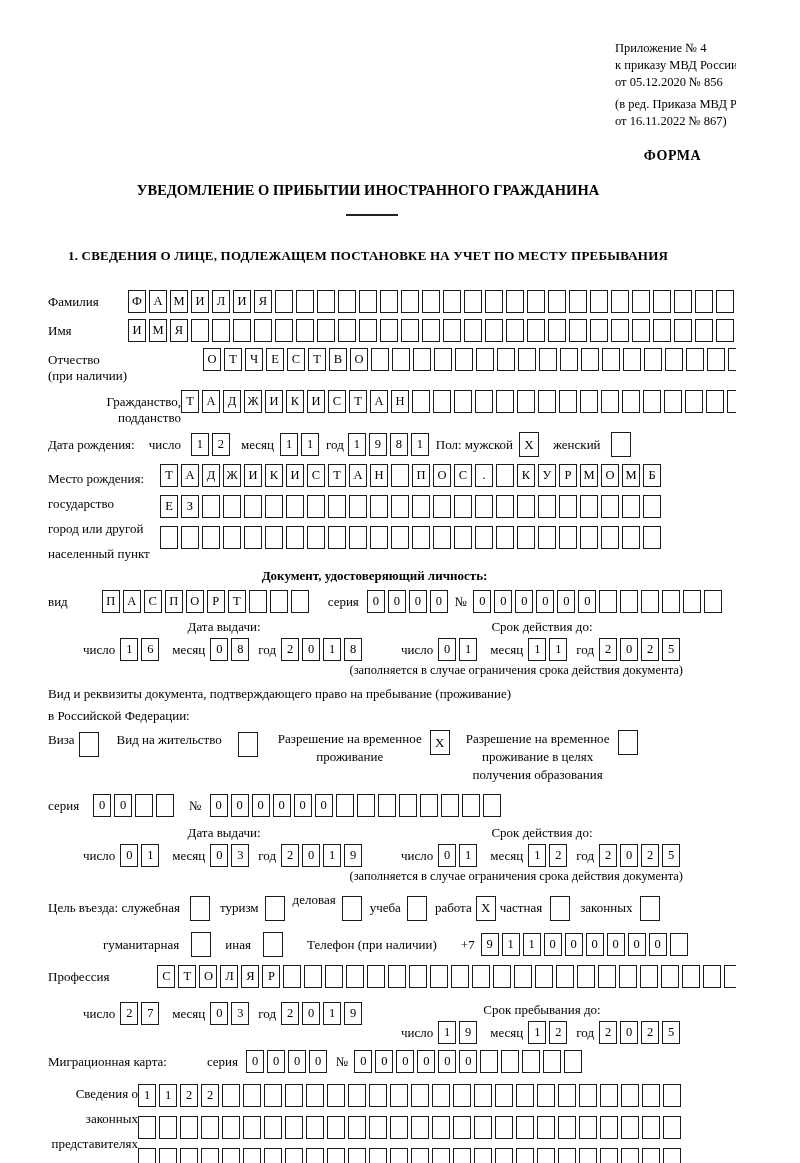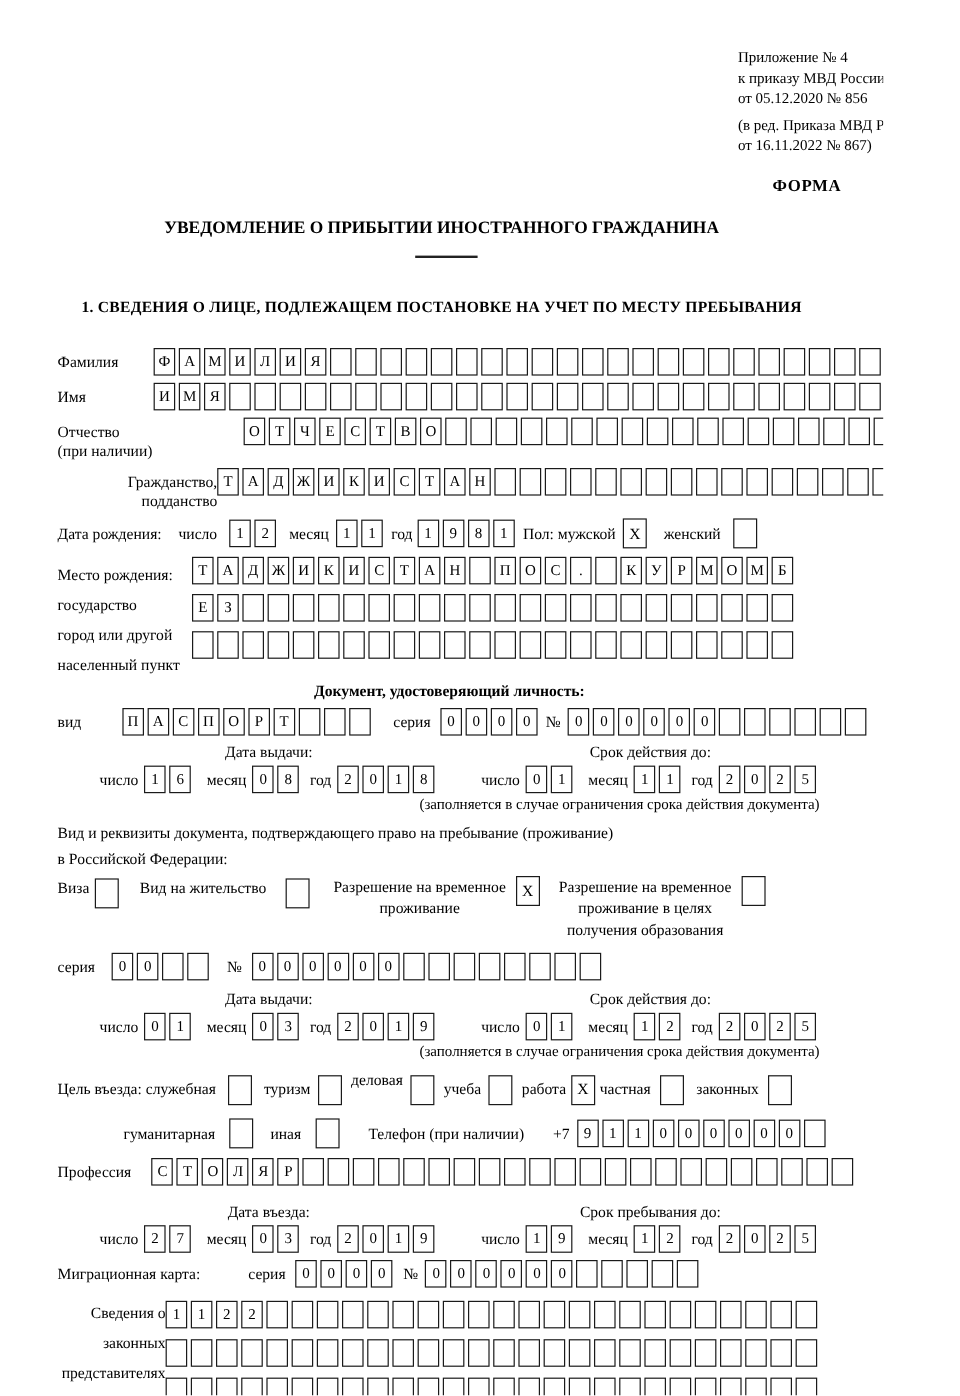--- a/index.html
+++ b/index.html
@@ -549,21 +549,21 @@
           <span class="cell">0</span>
           <span class="cell">0</span>
           <span class="cell">0</span>
           <span class="cell">0</span>
           <span class="cell">0</span>
           <span class="cell">0</span>
           <span class="cell"></span>
         </span>
     </div>
 
-    <div class="row" style="align-items:center;margin-bottom:14px;">
+    <div class="row" style="align-items:center;margin-bottom:14px;gap:31px;">
       <span style="margin-right:17px;">Профессия</span>
       <span class="cells">
           <span class="cell">С</span>
           <span class="cell">Т</span>
           <span class="cell">О</span>
           <span class="cell">Л</span>
           <span class="cell">Я</span>
           <span class="cell">Р</span>
           <span class="cell"></span>
           <span class="cell"></span>
@@ -585,21 +585,20 @@
           <span class="cell"></span>
           <span class="cell"></span>
           <span class="cell"></span>
           <span class="cell"></span>
           <span class="cell"></span>
         </span>
     </div>
 
     <div class="dates" style="margin-top:4px;margin-bottom:6px;">
       <div class="dgroup" style="margin-left:35px;">
-        <div class="dhead">Дата въезда:</div>
         <div class="dline">
           <span class="t">число</span>
           <span class="cells">
               <span class="cell">2</span>
               <span class="cell">7</span>
             </span>
           <span class="t" style="margin-left:10px;">месяц</span>
           <span class="cells">
               <span class="cell">0</span>
               <span class="cell">3</span>

